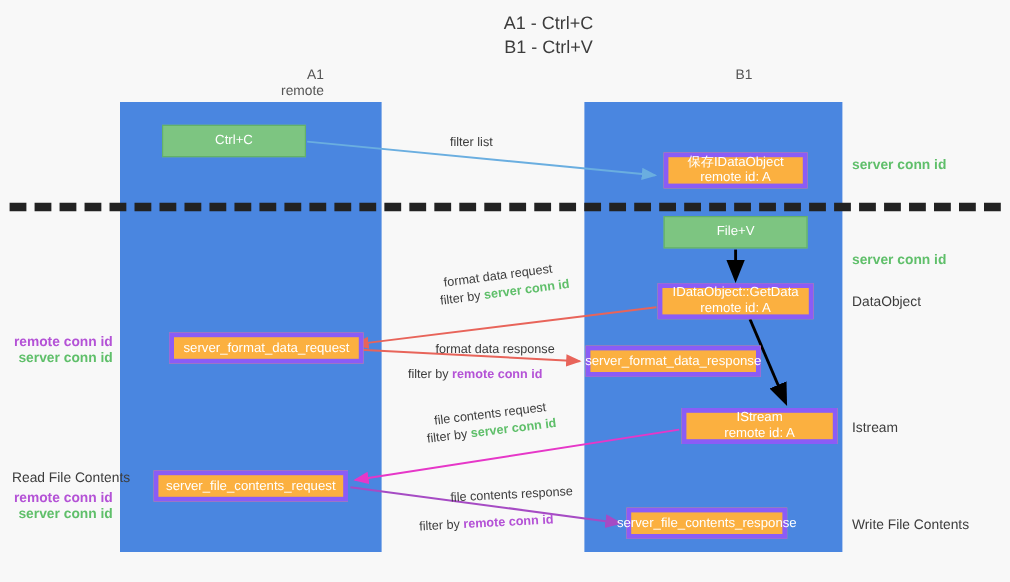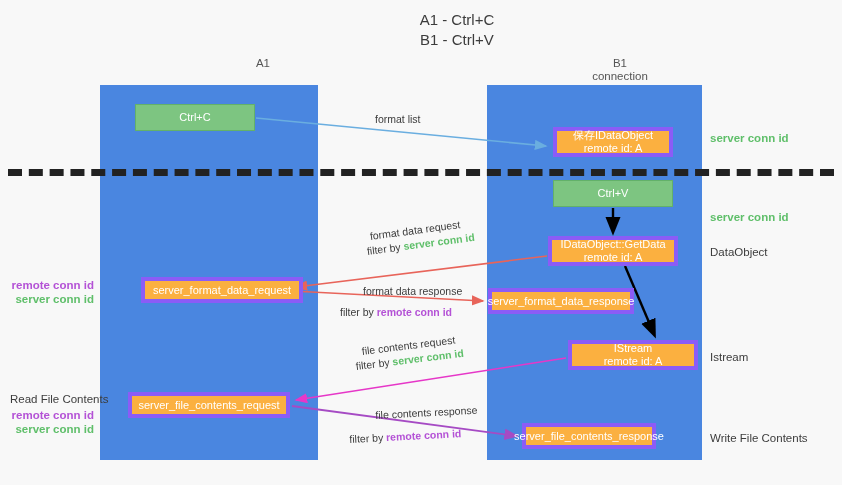--- a/index.html
+++ b/index.html
@@ -98,24 +98,24 @@
 
 <div id="canvas">
 
   <div class="abs" id="title">
     <div>A1 - Ctrl+C</div>
     <div>B1 - Ctrl+V</div>
   </div>
 
   <div class="abs col-head" id="head-a1">
     <div>A1</div>
+    <div>remote</div>
   </div>
   <div class="abs col-head" id="head-b1">
     <div>B1</div>
-    <div>connection</div>
   </div>
 
   <div class="abs lane" id="lane-a"></div>
   <div class="abs lane" id="lane-b"></div>
 
   <svg id="wires">
     <defs>
       <marker id="ah-blue" markerWidth="9" markerHeight="9" refX="7" refY="3.2" orient="auto">
         <path d="M0,0 L8,3.2 L0,6.4 z" fill="#6aaee0"></path>
       </marker>
@@ -153,21 +153,21 @@
   <div class="abs box green" id="box-ctrlc">
     <span>Ctrl+C</span>
   </div>
 
   <div class="abs box orange" id="box-idataobject">
     <span>保存IDataObject</span>
     <span>remote id: A</span>
   </div>
 
   <div class="abs box green" id="box-ctrlv">
-    <span>Ctrl+V</span>
+    <span>File+V</span>
   </div>
 
   <div class="abs box orange" id="box-getdata">
     <span>IDataObject::GetData</span>
     <span>remote id: A</span>
   </div>
 
   <div class="abs box orange" id="box-fmt-req">
     <span>server_format_data_request</span>
   </div>
@@ -201,21 +201,21 @@
   </div>
 
   <div class="abs ann" id="ann-left2">
     <div class="hdr">Read File Contents</div>
     <div class="ids">
       <div class="purple-t">remote conn id</div>
       <div class="green-t">server conn id</div>
     </div>
   </div>
 
-  <div class="abs lbl" id="lbl-formatlist">format list</div>
+  <div class="abs lbl" id="lbl-formatlist">filter list</div>
 
   <div class="abs lbl" id="lbl-fdreq">format data request</div>
   <div class="abs lbl" id="lbl-fdreq2">
     <span>filter by </span><span class="k green-t">server conn id</span>
   </div>
 
   <div class="abs lbl" id="lbl-fdresp">format data response</div>
   <div class="abs lbl" id="lbl-fdresp2">
     <span>filter by </span><span class="k purple-t">remote conn id</span>
   </div>

